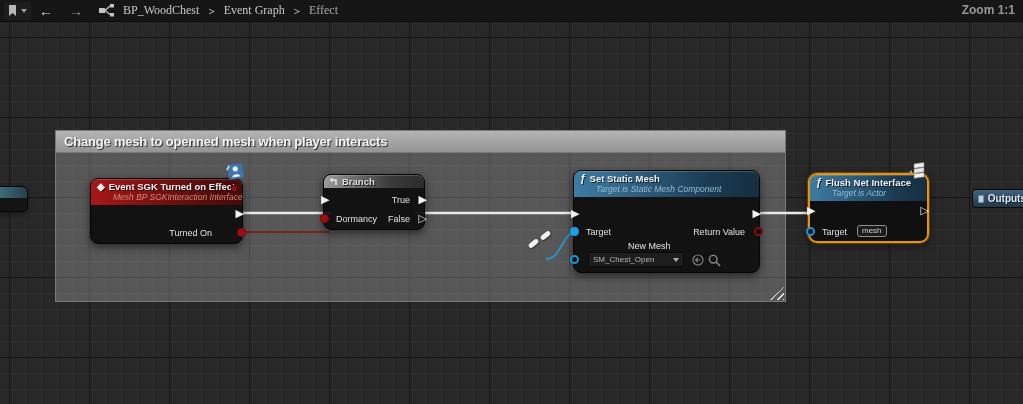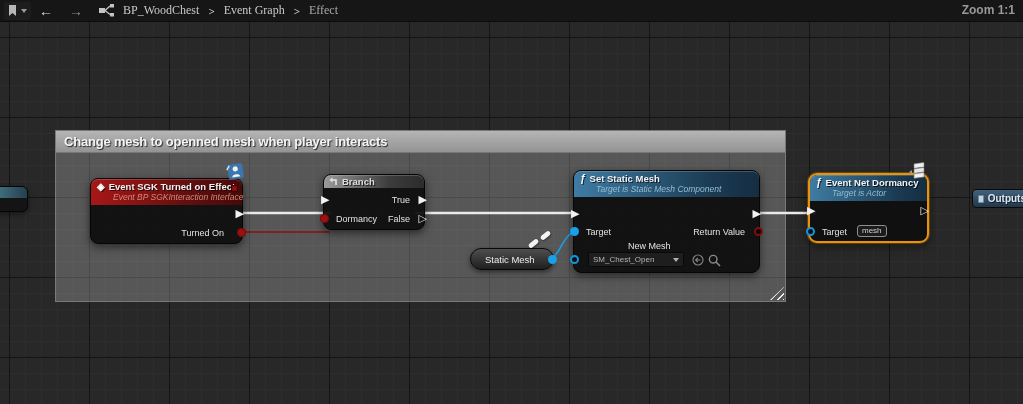--- a/index.html
+++ b/index.html
@@ -173,25 +173,25 @@
     <div class="n-left">
       <div class="cap"></div>
     </div>
 
     <div class="node n-event">
       <div class="node-header hdr-red">
         <div class="node-title">
           <span class="glyph">◈</span>
           <span>Event SGK Turned on Effect</span>
         </div>
-        <div class="node-sub sub-red">Event BP SGKInteraction Interface</div>
+        <div class="node-sub sub-red">Mesh BP SGKInteraction Interface</div>
       </div>
       <span class="delegate-pin"></span>
       <span class="exec" style="right:-2px; top:29px;">▶</span>
-      <span class="pin-label" style="right:18px; top:49px;text-align:right;">Turned On</span>
+      <span class="pin-label" style="right:30px; top:49px;text-align:right;">Turned On</span>
       <span class="pin-dot dot-red" style="right:-4px; top:49px;"></span>
     </div>
     <svg class="float-ico" style="left:226px; top:141px;" width="19" height="17" viewBox="0 0 19 17">
       <g transform="rotate(-8 9 8)">
         <rect x="2" y="1" width="15" height="15" rx="2" fill="#3a78b8" opacity="0.92"></rect>
         <circle cx="9.5" cy="6" r="2.6" fill="#f2f2f2"></circle>
         <path d="M5.5 14 C5.5 10.5 13.5 10.5 13.5 14 Z" fill="#f2f2f2"></path>
         <path d="M1 6 l3 -4" stroke="#e8e8e8" stroke-width="1.4"></path>
       </g>
     </svg>
@@ -208,24 +208,20 @@
       </div>
       <span class="exec" style="left:-3px; top:19px;">▶</span>
       <span class="pin-label" style="right:14px; top:20px;">True</span>
       <span class="exec" style="right:-3px; top:19px;">▶</span>
       <span class="pin-dot dot-red" style="left:-4px; top:39px;"></span>
       <span class="pin-label" style="left:12px; top:39px;">Dormancy</span>
       <span class="pin-label" style="right:14px; top:39px;padding-left:48px;">False</span>
       <span class="exec" style="right:-3px; top:38px;">▷</span>
     </div>
 
-    <div class="n-pill">
-      <span class="pill-label">Static Mesh</span>
-      <span class="pin-dot dot-blue" style="right:-4px; top:6px;"></span>
-    </div>
     <div class="bubble" style="left:540px; top:211px; transform:rotate(-38deg);"></div>
     <div class="bubble" style="left:528px; top:219px; transform:rotate(-38deg);"></div>
 
     <div class="node n-ssm">
       <div class="node-header hdr-blue">
         <div class="node-title">
           <span class="glyph" style="font-style:italic;">ƒ</span>
           <span>Set Static Mesh</span>
         </div>
         <div class="node-sub sub-blue">Target is Static Mesh Component</div>
@@ -249,21 +245,21 @@
       <svg class="asset-icon-btn" style="left:134px;" width="13" height="13" viewBox="0 0 13 13">
         <circle cx="5.2" cy="5.2" r="3.8" stroke="#8a8a8a" stroke-width="1.4" fill="none"></circle>
         <line x1="8" y1="8" x2="12" y2="12" stroke="#8a8a8a" stroke-width="1.6"></line>
       </svg>
     </div>
 
     <div class="node n-flush">
       <div class="node-header hdr-blue">
         <div class="node-title">
           <span class="glyph" style="font-style:italic;">ƒ</span>
-          <span>Event Net Dormancy</span>
+          <span>Flush Net Interface</span>
         </div>
         <div class="node-sub sub-blue">Target is Actor</div>
       </div>
       <span class="exec" style="left:-3px; top:30px;">▶</span>
       <span class="exec" style="right:-2px; top:30px;">▷</span>
       <span class="pin-dot ring-blue" style="left:-4px; top:52px;"></span>
       <span class="pin-label" style="left:12px; top:52px;">Target</span>
       <span class="self-box">mesh</span>
     </div>
     <svg class="float-ico" style="left:906px; top:140px;" width="22" height="22" viewBox="0 0 22 22">

